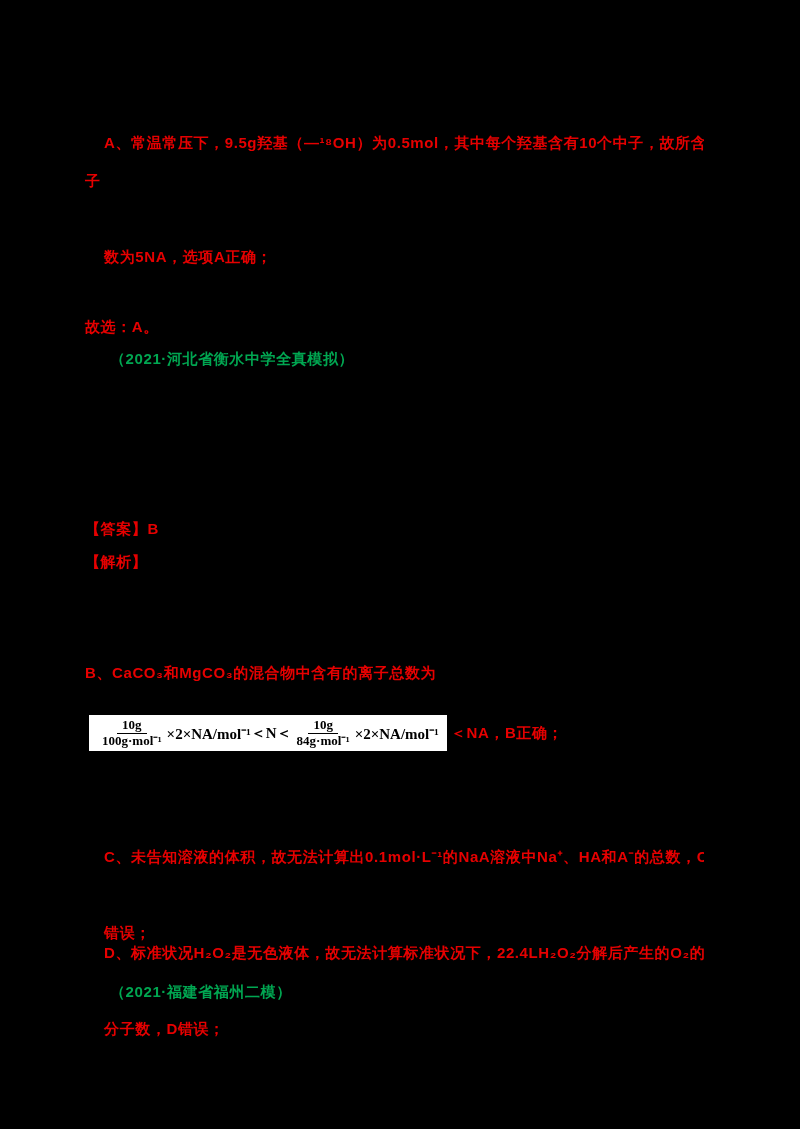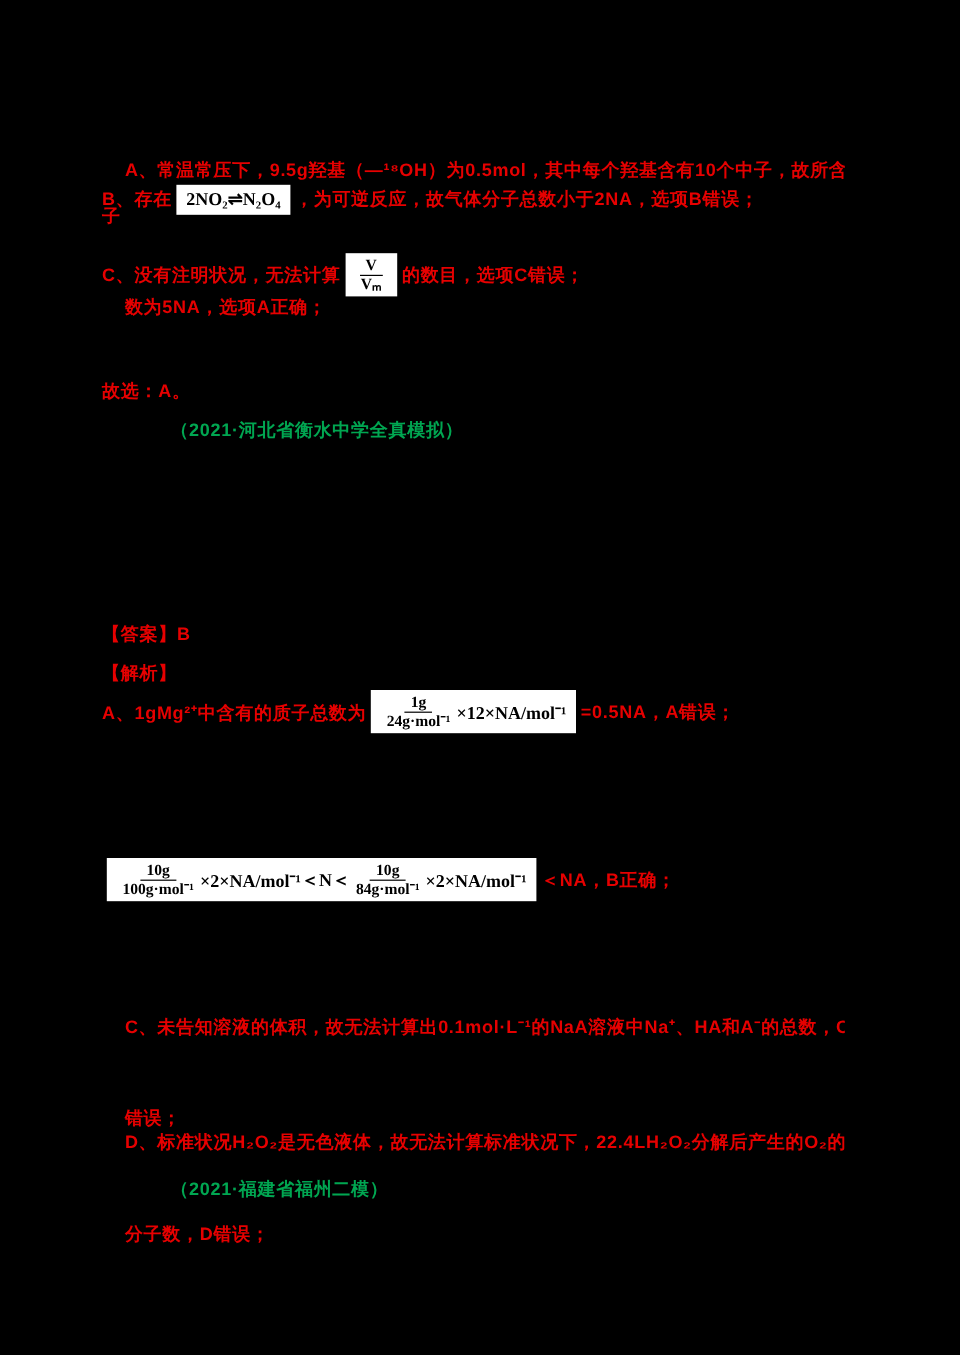--- a/index.html
+++ b/index.html
@@ -13,21 +13,21 @@
   .canvas{
     position:relative;
     width:704px;
     height:1129px;
     background:var(--bg);
     overflow:hidden;
     font-family:"Liberation Sans",sans-serif;
     font-weight:700;
   }
   .red{color:var(--red);}
-  .green{color:var(--green);margin-left:32px;}
+  .green{color:var(--green);}
   .line{
     position:absolute;
     font-size:15px;
     letter-spacing:0.6px;
     line-height:38px;
     white-space:pre-wrap;
   }
   .row{
     position:absolute;
     display:flex;
@@ -62,60 +62,33 @@
 </head>
 <body>
 
 <div class="canvas">
 
   <div class="line red" style="left:85px;top:86px;width:645px">
     <span>A、常温常压下，9.5g羟基（—¹⁸OH）为0.5mol，其中每个羟基含有10个中子，故所含中子</span><br>
     <span>数为5NA，选项A正确；</span>
   </div>
 
-  <div class="row" style="left:85px;top:150px;height:32px">
-    <span class="red">B、存在</span>
-    <span class="fbox">
-      <span>2NO₂⇌N₂O₄</span>
-    </span>
-    <span class="red">，为可逆反应，故气体分子总数小于2NA，选项B错误；</span>
-  </div>
 
-  <div class="row" style="left:85px;top:210px;height:38px">
-    <span class="red">C、没有注明状况，无法计算</span>
-    <span class="fbox">
-      <span class="frac">
-        <span class="num">V</span>
-        <span class="den">Vₘ</span>
-      </span>
-    </span>
-    <span class="red">的数目，选项C错误；</span>
-  </div>
 
 
   <div class="line red" style="left:85px;top:308px">故选：A。</div>
 
   <div class="line green" style="left:110px;top:340px">（2021·河北省衡水中学全真模拟）</div>
 
   <div class="line red" style="left:85px;top:510px">【答案】B</div>
 
   <div class="line red" style="left:85px;top:543px">【解析】</div>
 
-  <div class="row" style="left:85px;top:571px;height:44px">
-    <span class="red">A、1gMg²⁺中含有的质子总数为</span>
-    <span class="fbox">
-      <span class="frac">
-        <span class="num">1g</span>
-        <span class="den">24g·mol⁻¹</span>
-      </span>
-      <span>×12×NA/mol⁻¹</span>
-    </span>
-    <span class="red">=0.5NA，A错误；</span>
-  </div>
 
+  <div class="line red" style="left:85px;top:654px;width:645px">B、CaCO₃和MgCO₃的混合物中含有的离子总数为</div>
 
   <div class="row" style="left:85px;top:708px;height:50px">
     <span class="fbox">
       <span class="frac">
         <span class="num">10g</span>
         <span class="den">100g·mol⁻¹</span>
       </span>
       <span>×2×NA/mol⁻¹</span>
       <span>＜N＜</span>
       <span class="frac">

